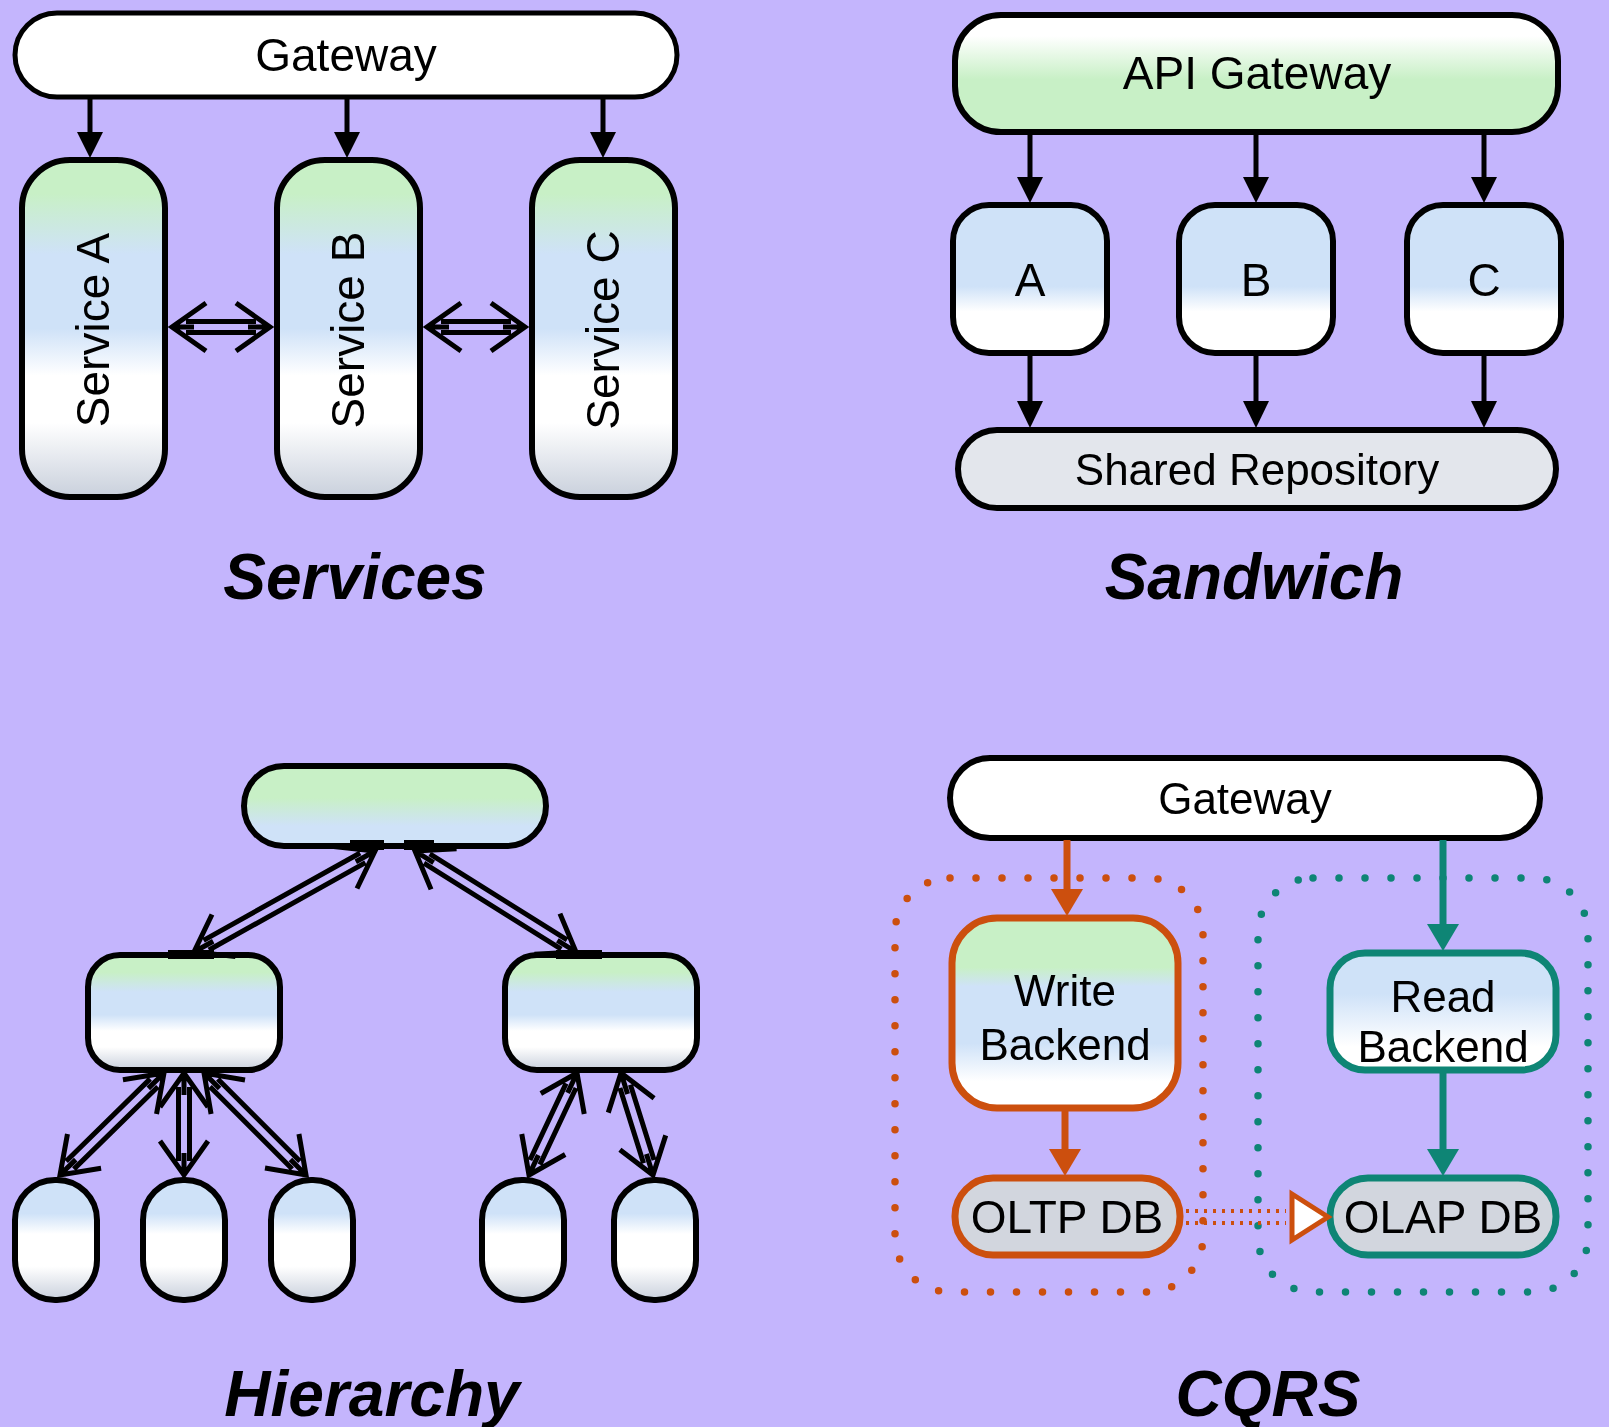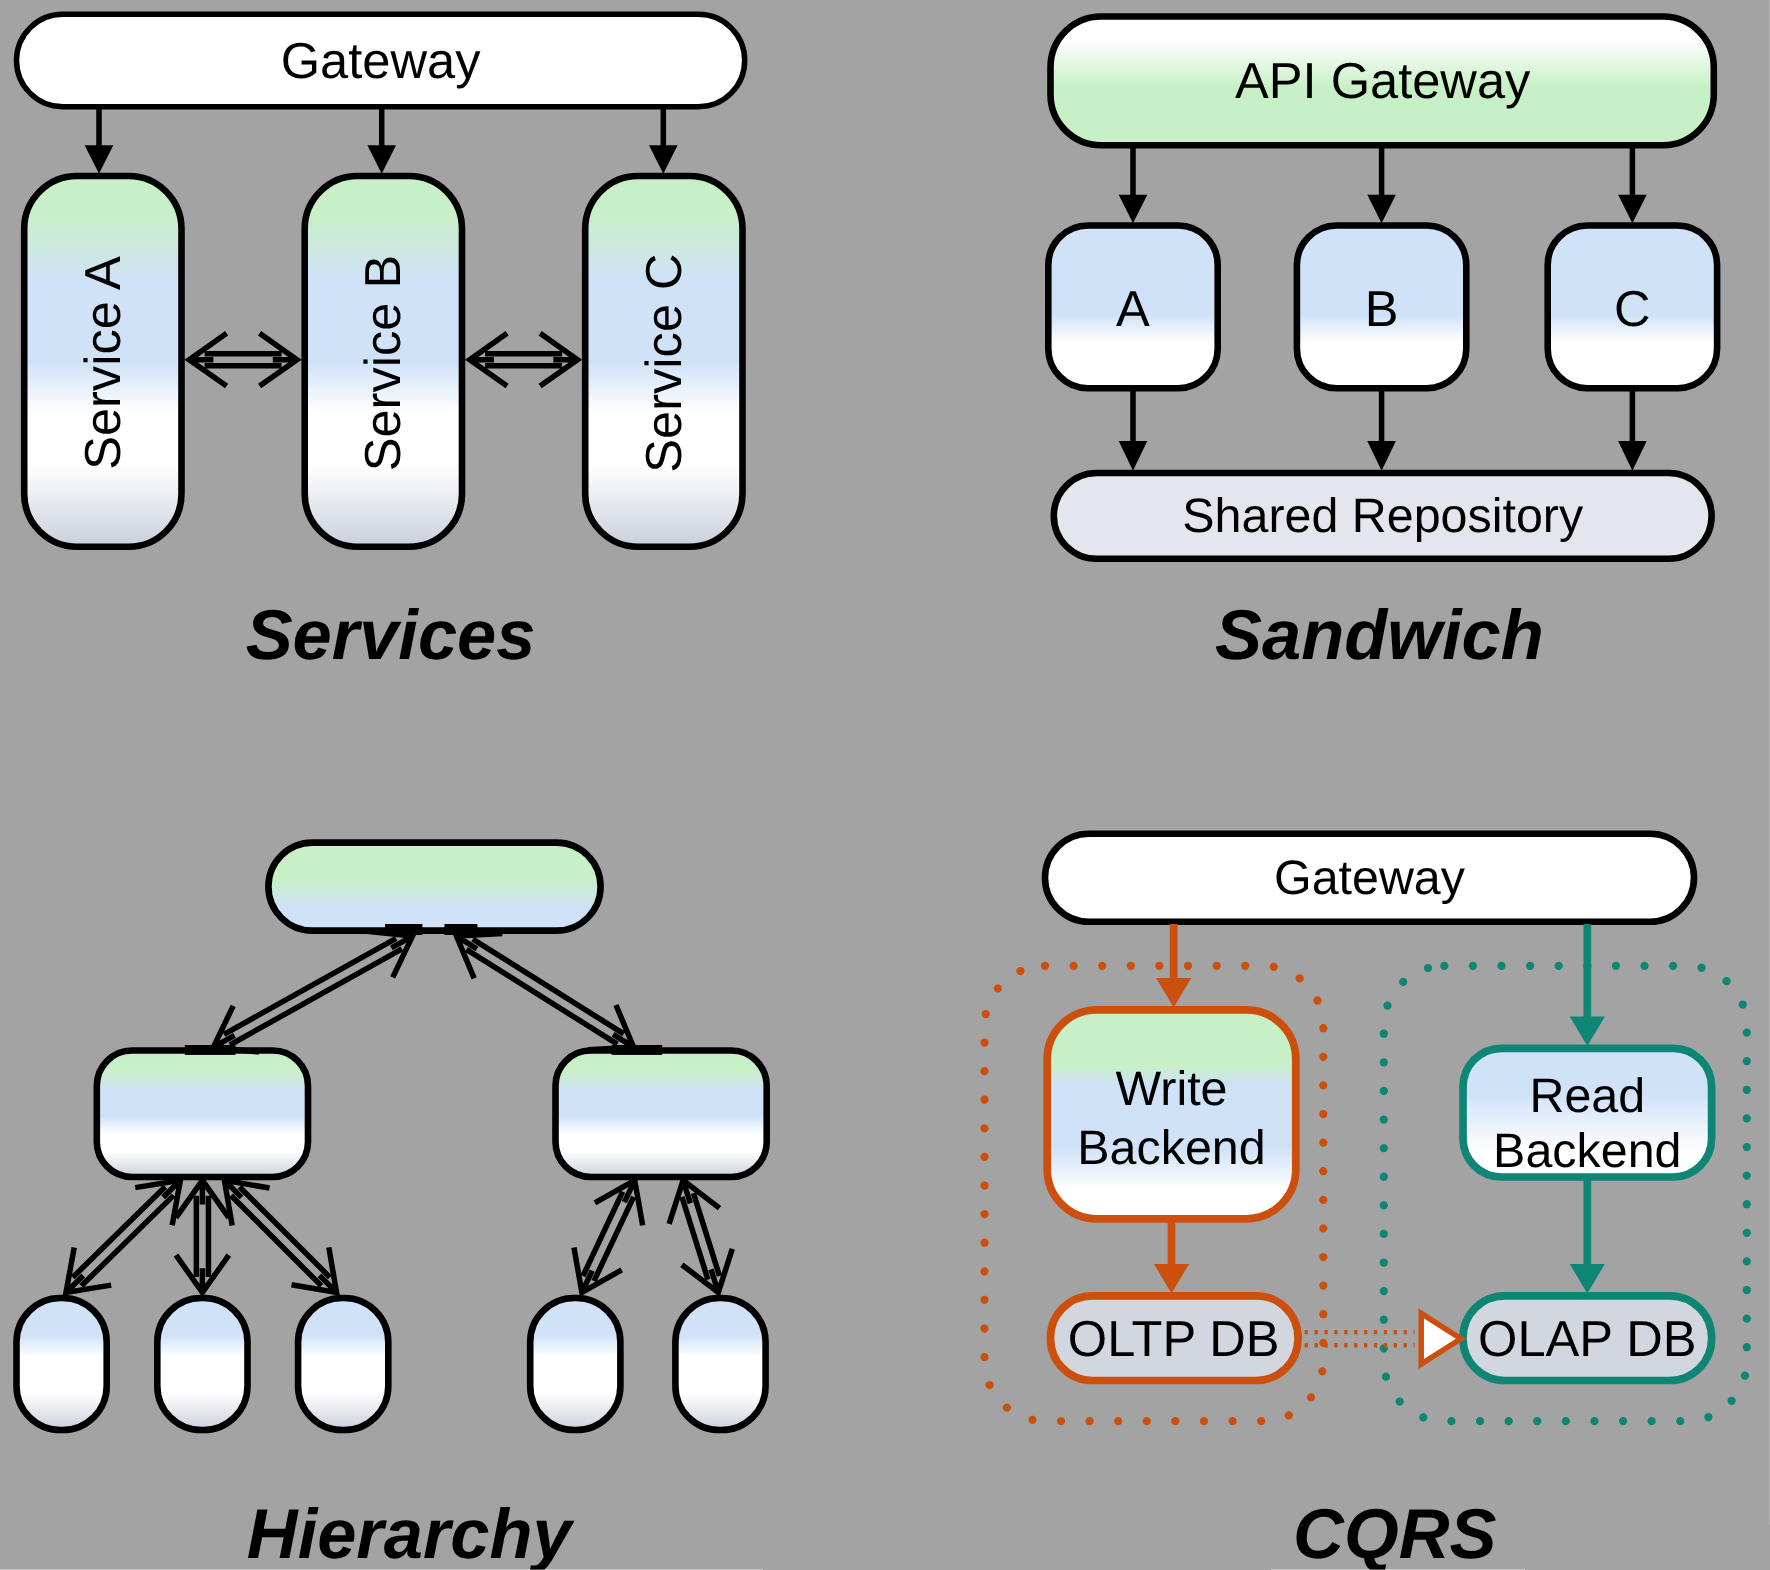--- a/index.html
+++ b/index.html
@@ -1,16 +1,16 @@
 <!DOCTYPE html>
 <html><head>
 <meta charset="utf-8">
 <style>
   html,body{margin:0;padding:0;background:#ffffff;}
-  .stage{width:1609px;height:1427px;position:relative;background:#a3a3a3;overflow:hidden;}
+  .stage{width:1609px;height:1427px;position:relative;background:#c4b5fd;overflow:hidden;}
   svg{display:block;}
   text{font-family:"Liberation Sans","DejaVu Sans",sans-serif;fill:#000;}
   .node-label{font-size:46px;}
   .small-label{font-size:44px;}
   .panel-title{font-size:64px;font-weight:bold;font-style:italic;}
 </style>
 </head>
 <body>
 
 <div class="stage">

